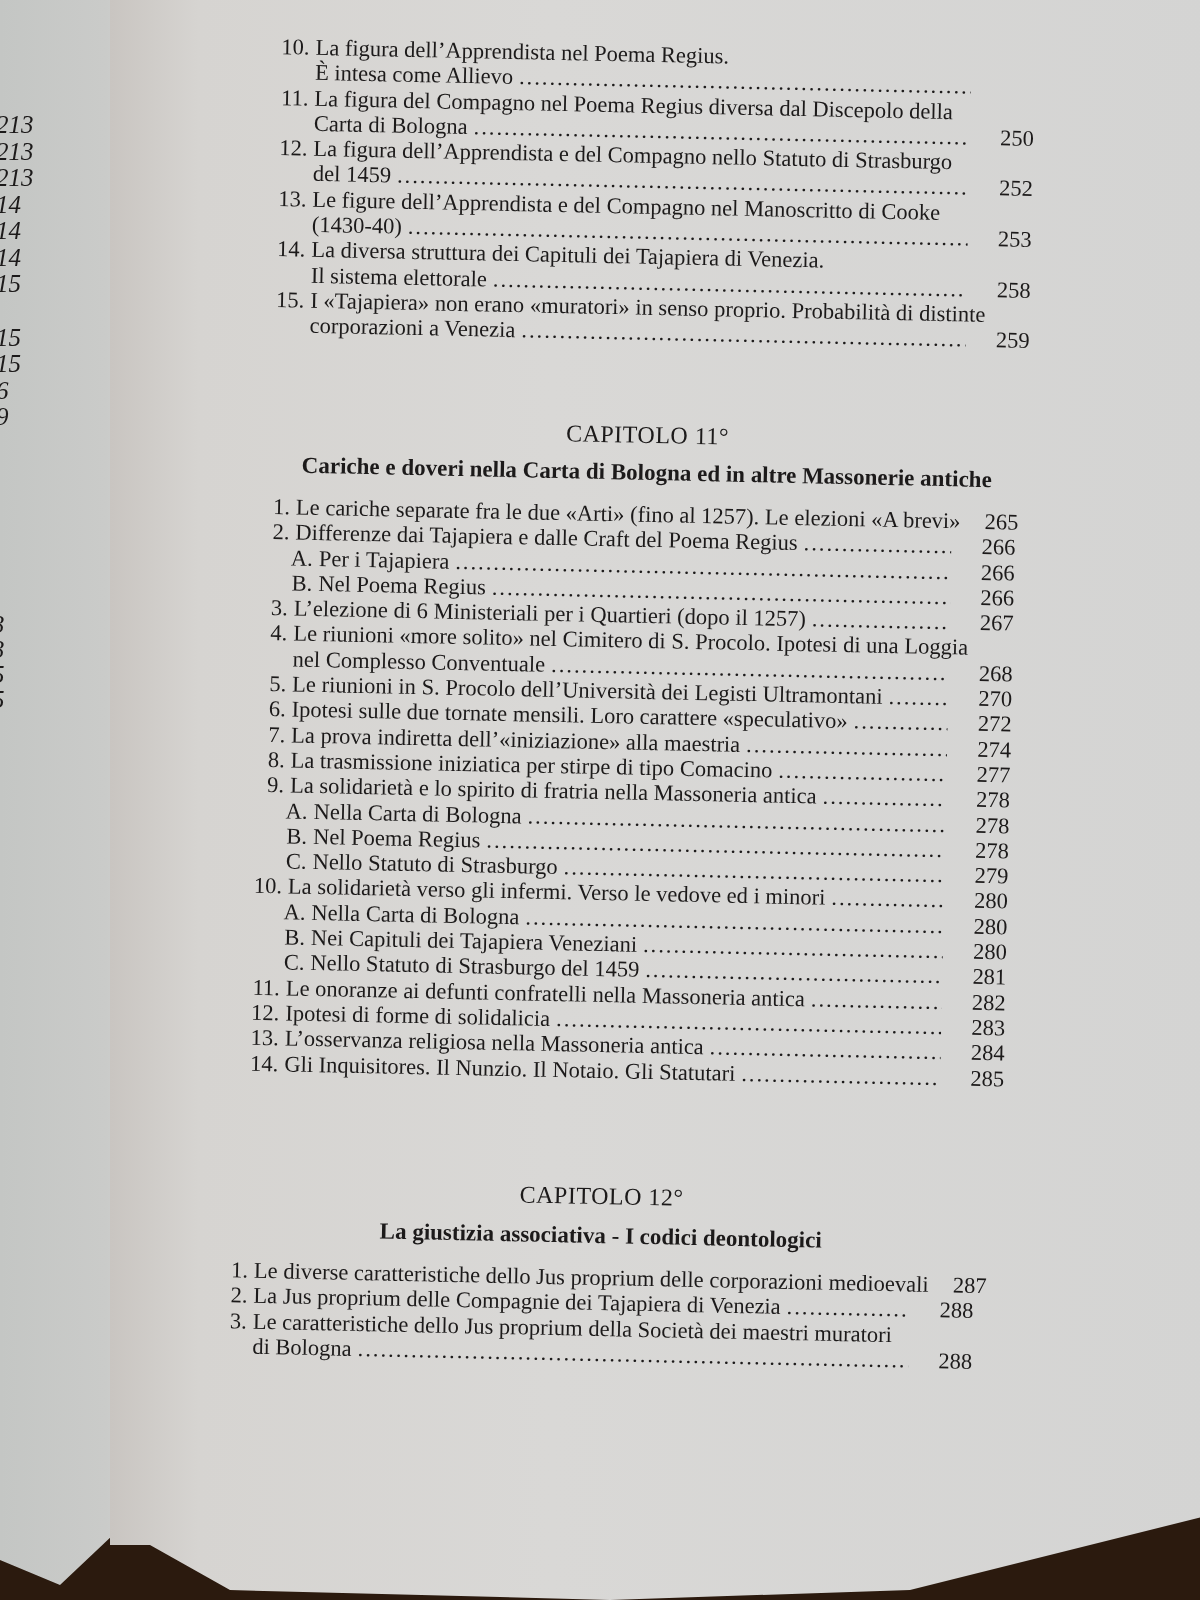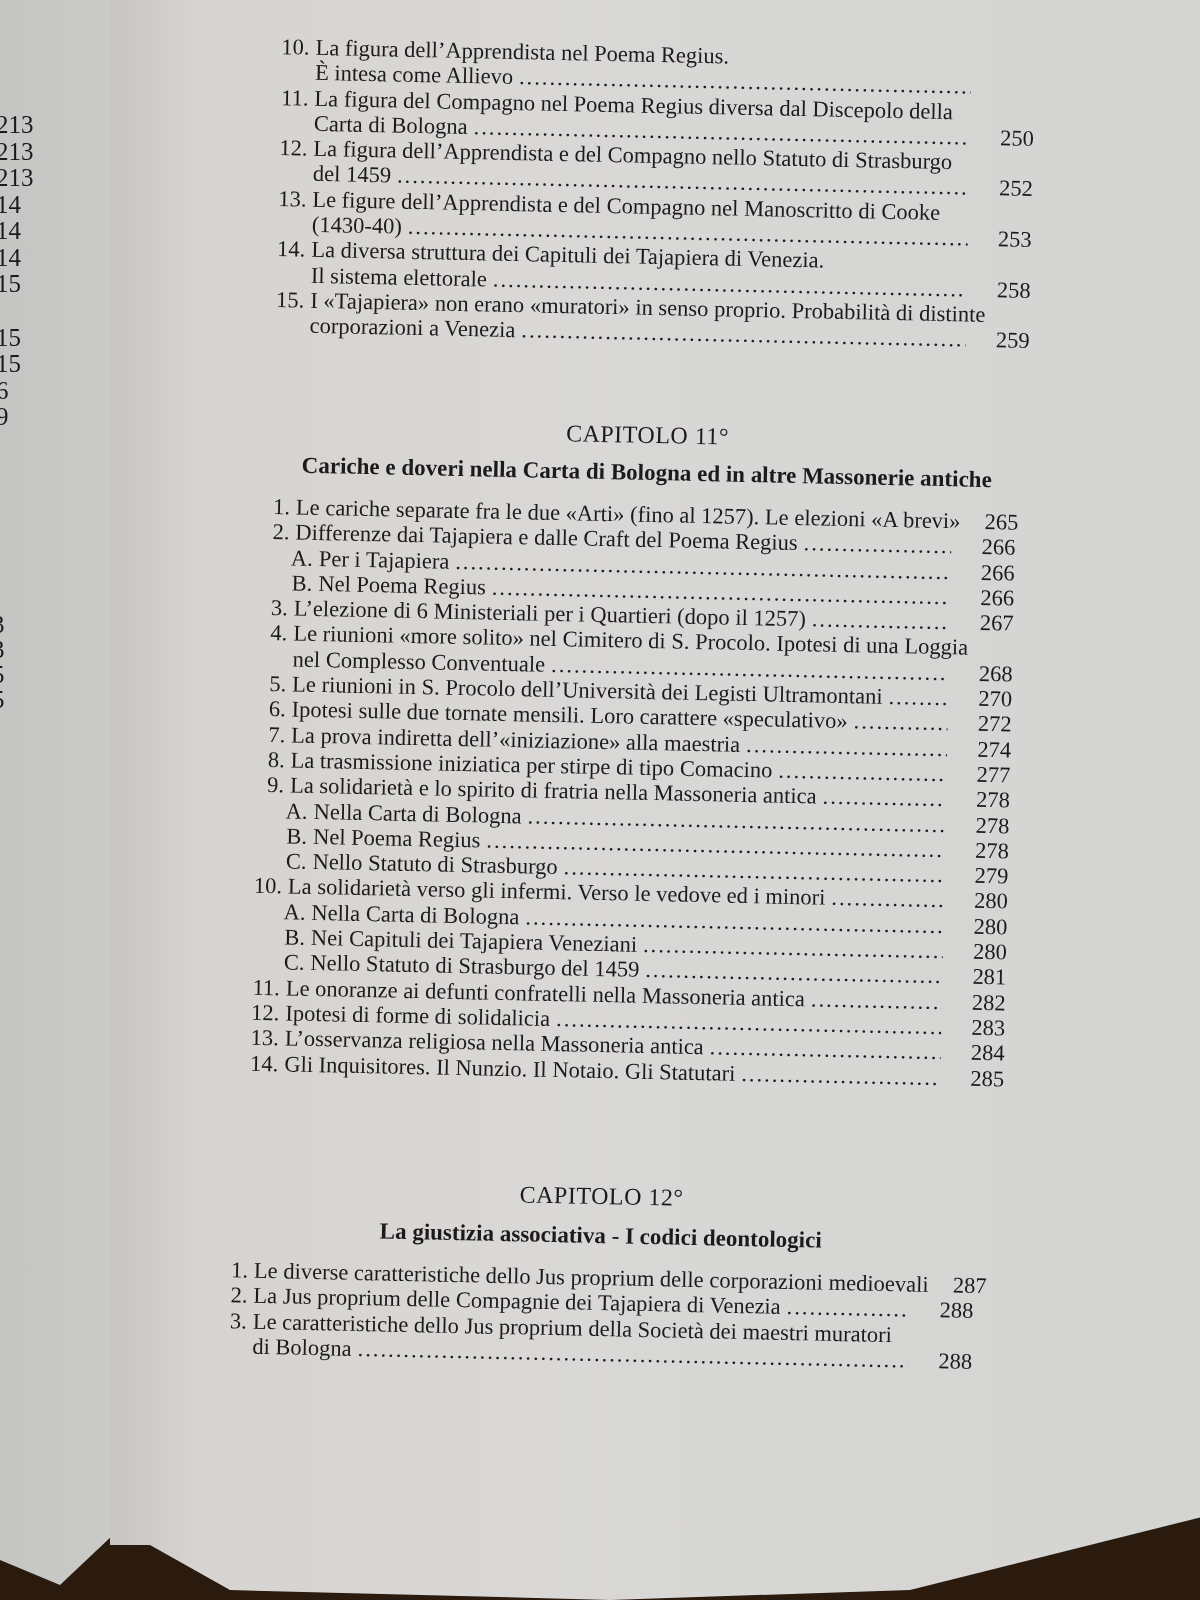--- a/index.html
+++ b/index.html
@@ -5,20 +5,21 @@
     html, body { margin: 0; padding: 0; }
     body {
       width: 1200px; height: 1600px; overflow: hidden; position: relative;
       background: #2b1a0e;
       font-family: "Liberation Serif", "DejaVu Serif", serif;
       color: #1c1a1a;
     }
     .left-page {
       position: absolute; left: 0; top: 0; width: 150px; height: 1600px;
       background: linear-gradient(90deg, #c4c6c4 0%, #cacbc9 70%, #d3d3d0 100%);
+      font-style: italic;
     }
     .left-page::after {
       content: ""; position: absolute; left: 0; bottom: 0; width: 150px; height: 100px;
       background: #2b1a0e;
       clip-path: polygon(0 100%, 0 60%, 40% 85%, 100% 0, 100% 100%);
     }
     .left-numbers {
       position: absolute; left: -4px; top: 112px; font-size: 25px; line-height: 26.5px;
     }
     .left-numbers .gap { height: 27px; }

